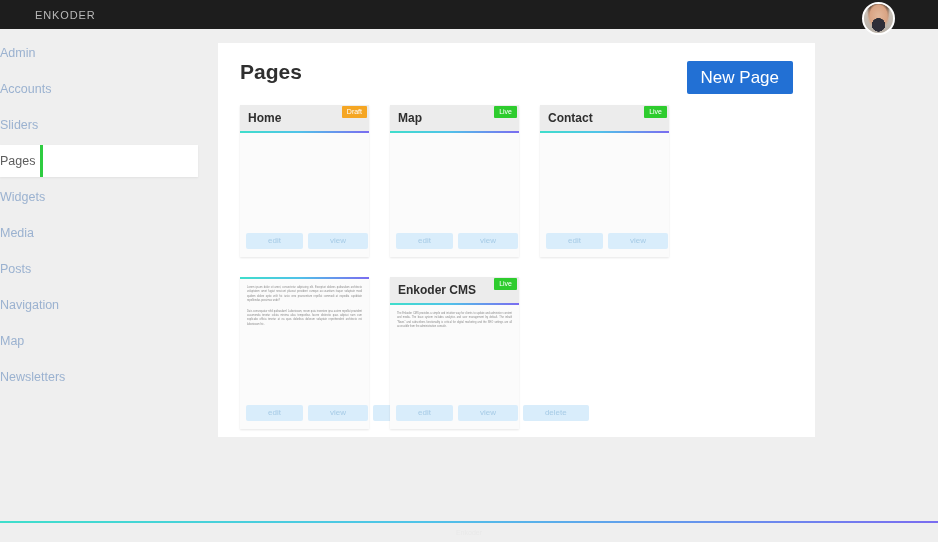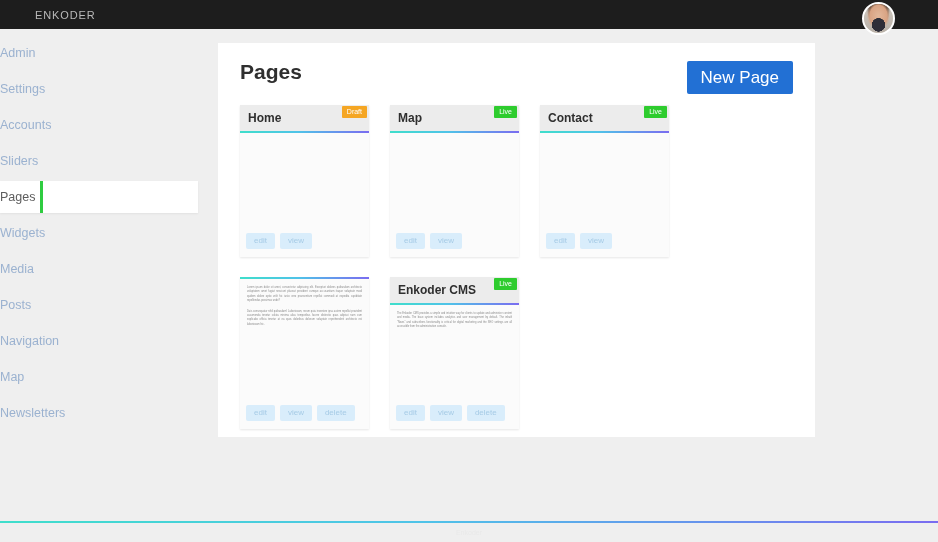--- a/index.html
+++ b/index.html
@@ -191,21 +191,21 @@
     padding: 0 6px 8px 6px;
     display: flex;
     gap: 5px;
   }
   .act-btn {
     background: #d9edfb;
     color: #a6cbe6;
     font-size: 8px;
     border: none;
     border-radius: 2px;
-    padding: 4px 8px;
+    padding: 4px 22px;
     cursor: pointer;
     font-family: inherit;
     line-height: 1;
   }
 
   
   .footer-rule {
     position: absolute;
     left: 0;
     right: 0;
@@ -233,23 +233,20 @@
   </div>
 </div>
 
 <div class="page">
 
   <nav class="sidebar" id="sidebar">
       <div class="nav-item">
         <span>Admin</span>
       </div>
       <div class="nav-item">
-        <span>Settings</span>
-      </div>
-      <div class="nav-item">
         <span>Accounts</span>
       </div>
       <div class="nav-item">
         <span>Sliders</span>
       </div>
       <div class="nav-item active">
         <span>Pages</span>
       </div>
       <div class="nav-item">
         <span>Widgets</span>

